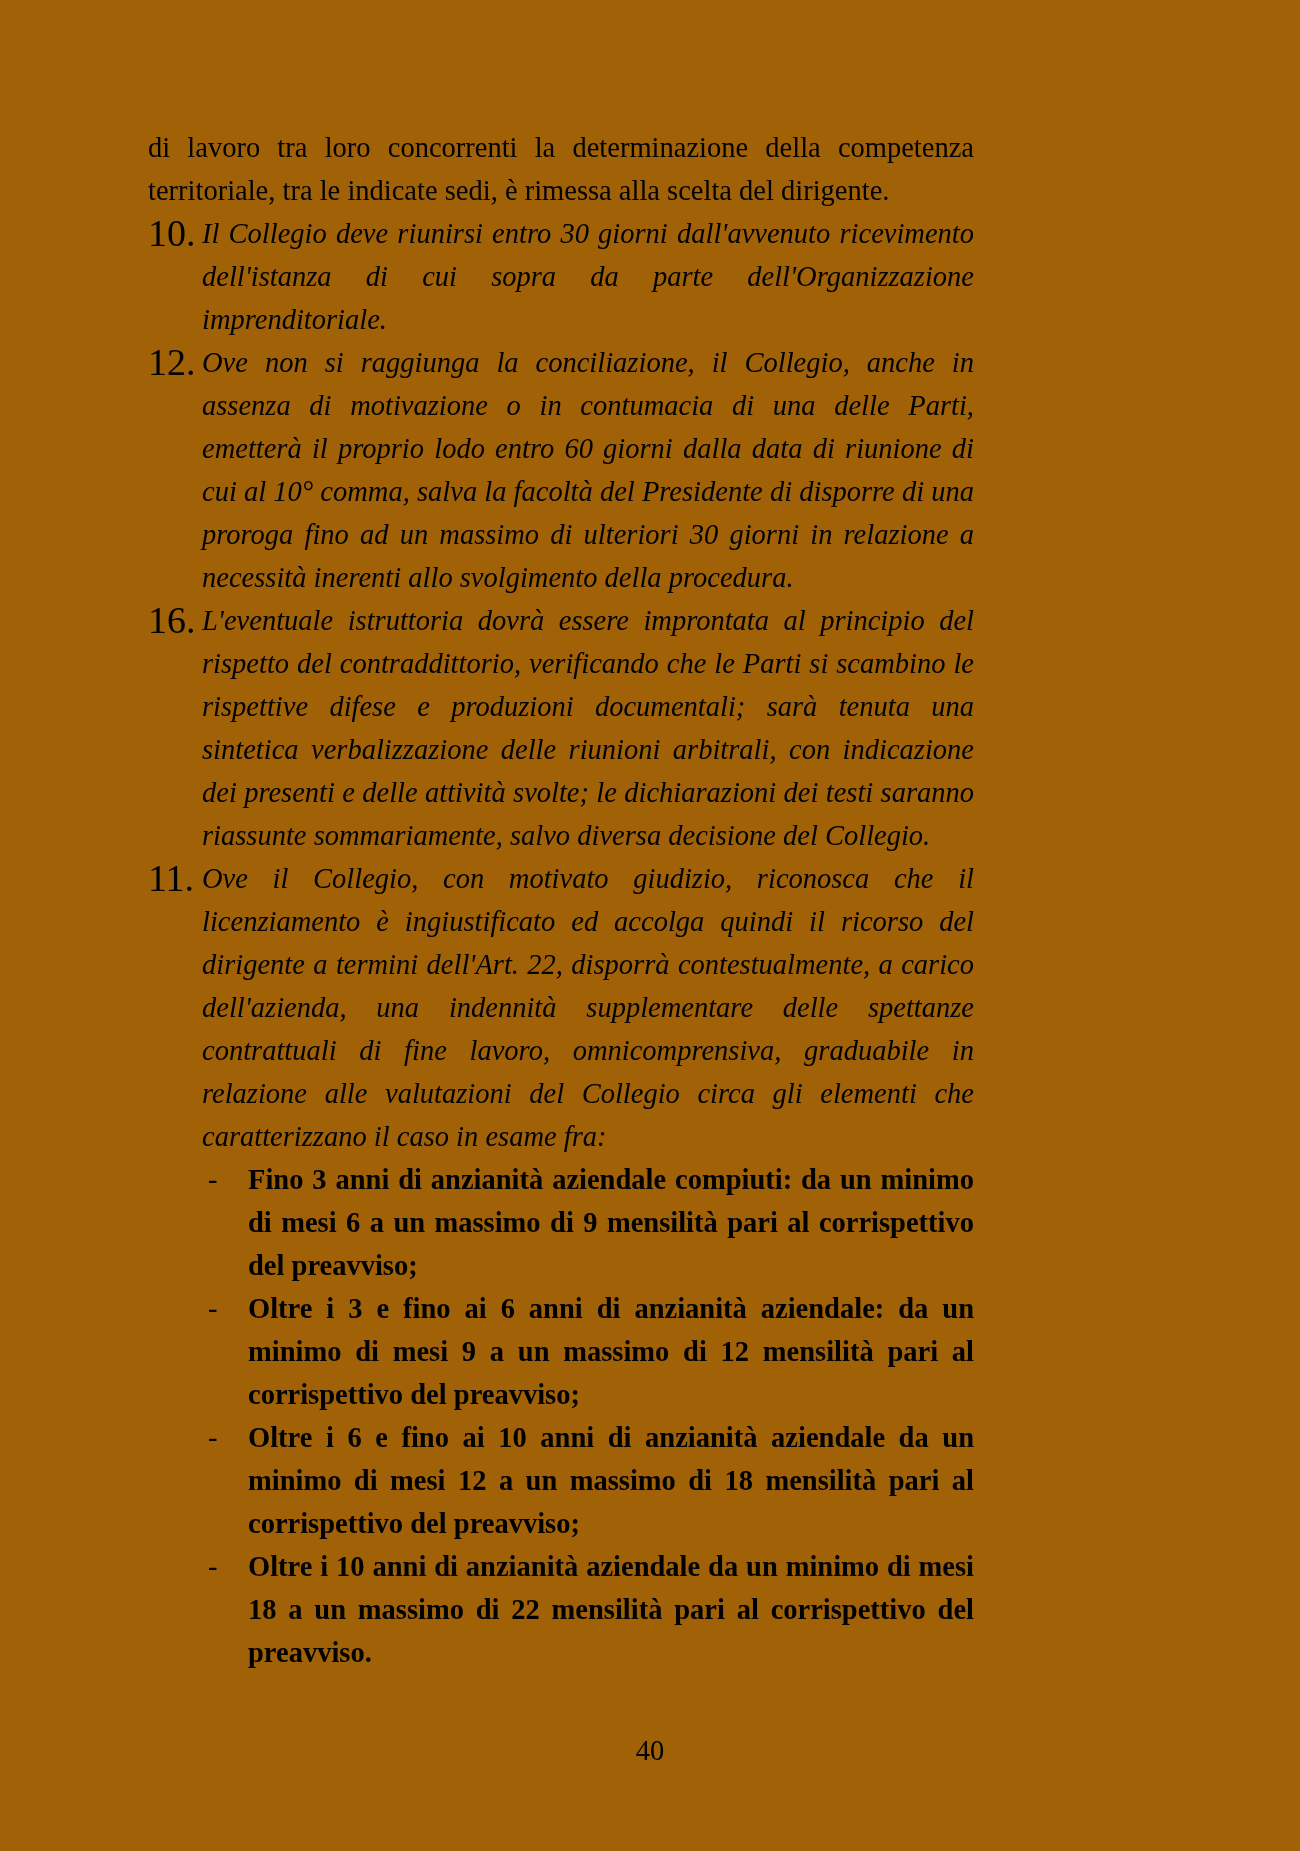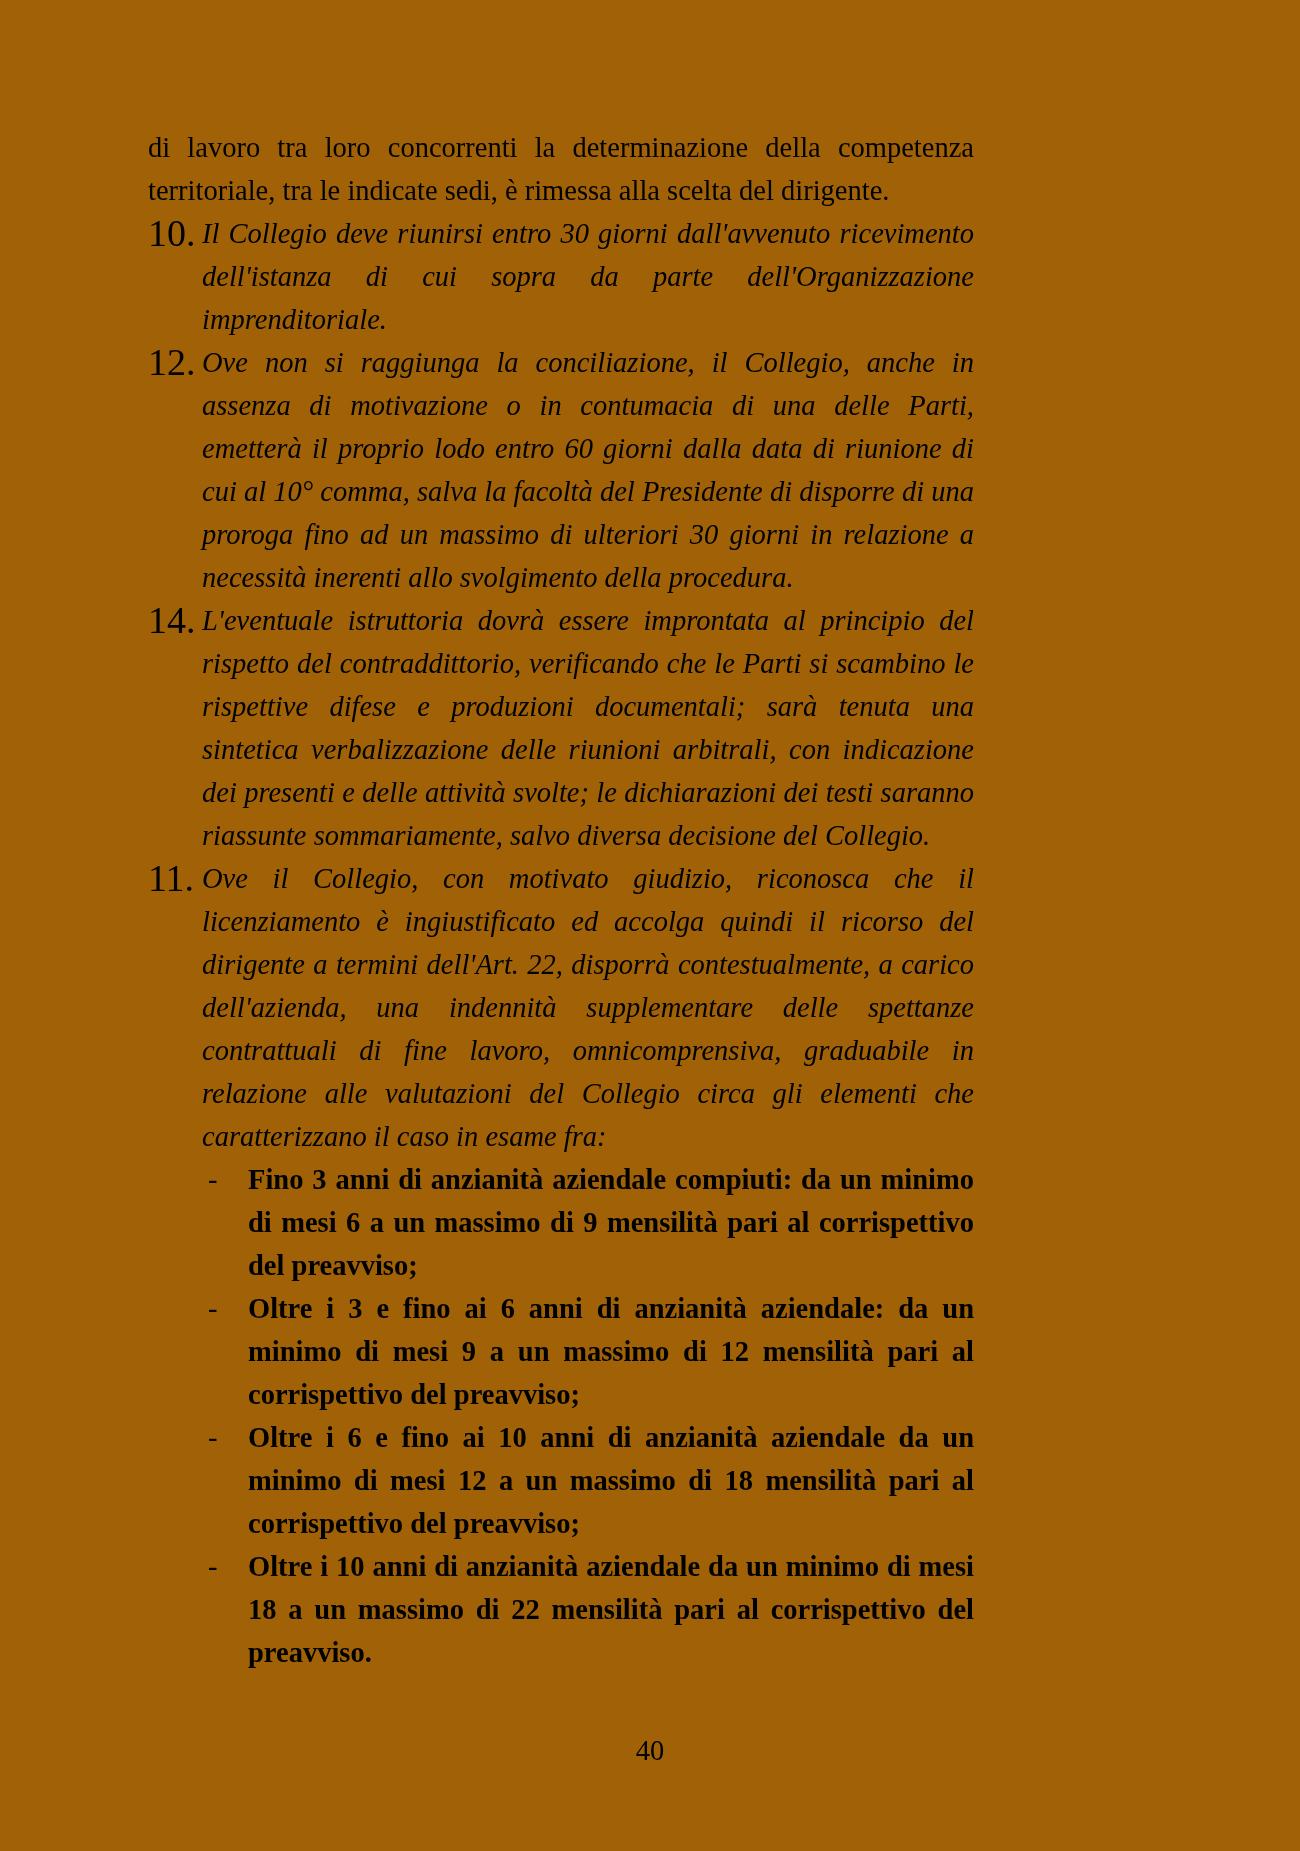--- a/index.html
+++ b/index.html
@@ -114,21 +114,21 @@
         <span class="body">Il Collegio deve riunirsi entro 30 giorni dall'avvenuto ricevimento dell'istanza di cui sopra da parte dell'Organizzazione imprenditoriale.</span>
       </li>
 
 
       <li>
         <span class="num">12.</span>
         <span class="body">Ove non si raggiunga la conciliazione, il Collegio, anche in assenza di motivazione o in contumacia di una delle Parti, emetterà il proprio lodo entro 60 giorni dalla data di riunione di cui al 10° comma, salva la facoltà del Presidente di disporre di una proroga fino ad un massimo di ulteriori 30 giorni in relazione a necessità inerenti allo svolgimento della procedura.</span>
       </li>
 
       <li>
-        <span class="num">14.</span>
+        <span class="num">16.</span>
         <span class="body">L'eventuale istruttoria dovrà essere improntata al principio del rispetto del contraddittorio, verificando che le Parti si scambino le rispettive difese e produzioni documentali; sarà tenuta una sintetica verbalizzazione delle riunioni arbitrali, con indicazione dei presenti e delle attività svolte; le dichiarazioni dei testi saranno riassunte sommariamente, salvo diversa decisione del Collegio.</span>
       </li>
 
 
       <li>
         <span class="num">11.</span>
         <span class="body">Ove il Collegio, con motivato giudizio, riconosca che il licenziamento è ingiustificato ed accolga quindi il ricorso del dirigente a termini dell'Art. 22, disporrà contestualmente, a carico dell'azienda, una indennità supplementare delle spettanze contrattuali di fine lavoro, omnicomprensiva, graduabile in relazione alle valutazioni del Collegio circa gli elementi che caratterizzano il caso in esame fra:</span>
         <ul class="dash-list">
           <li>
             <span class="dash">-</span>

